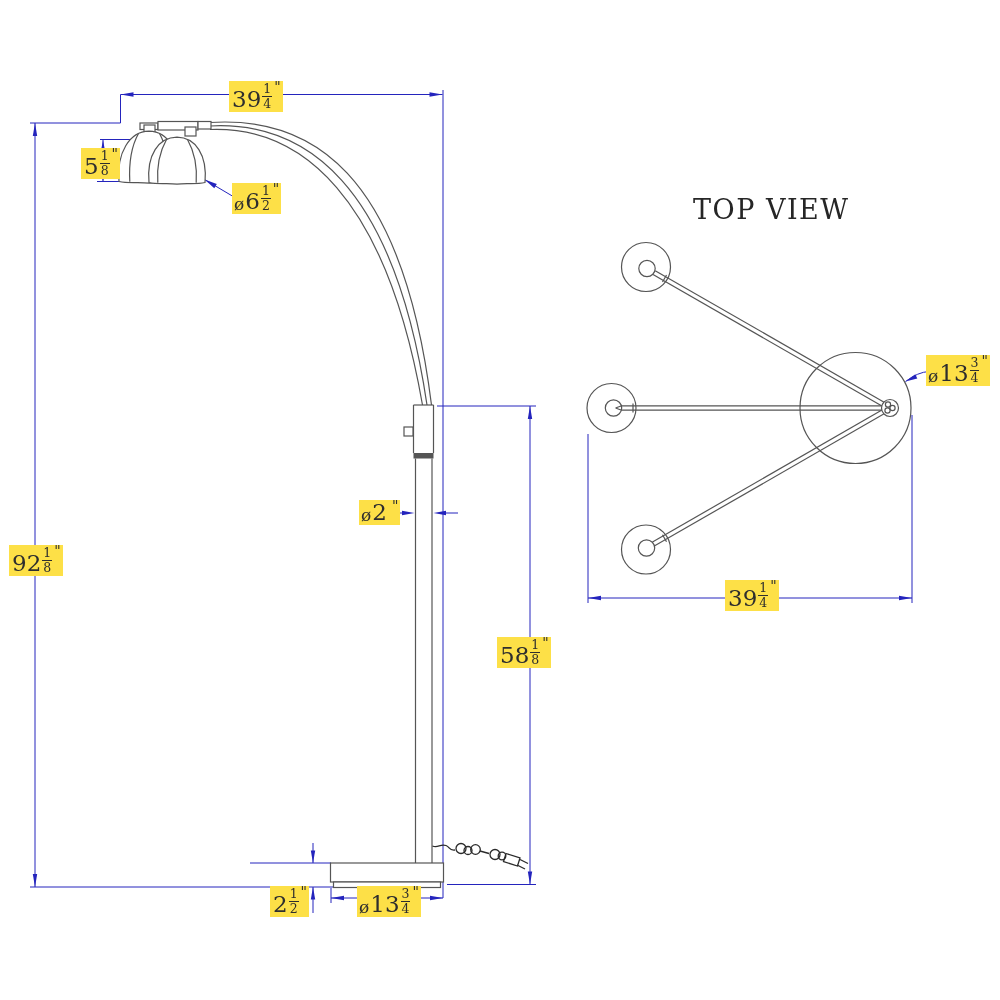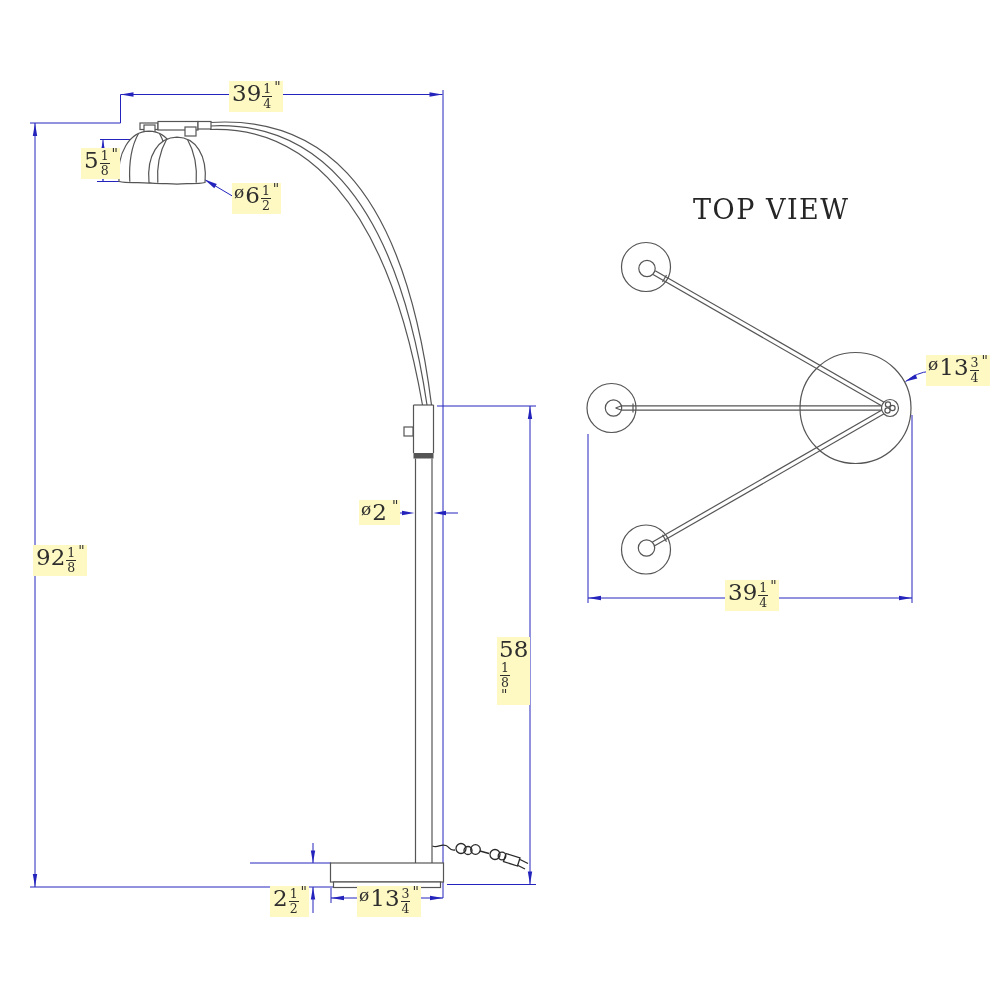--- a/index.html
+++ b/index.html
@@ -18,24 +18,24 @@
   }
   #drawing{position:absolute;left:0;top:0;}
   .geo{stroke:var(--geo);fill:none;stroke-width:1.2;}
   .geo-fill{stroke:var(--geo);fill:#ffffff;stroke-width:1.2;}
   .geo-solid{fill:var(--geo);stroke:none;}
   .dim{stroke:var(--dim);fill:none;stroke-width:1;}
   .dim-arrow{fill:var(--dim);stroke:none;}
   .cord{stroke:var(--cord);fill:none;stroke-width:1.3;}
   .dim-label{
     position:absolute;
-    display:flex;align-items:flex-start;
+    display:flex;align-items:flex-end;
     line-height:1;white-space:nowrap;
     color:var(--text);
-    background:#fef9c3;
+    background:#fde047;
     padding:1px 2px;
     z-index:2;
   }
   .dim-label .pre{font-size:17px;margin-right:1px;}
   .dim-label .whole{font-size:23px;}
   .dim-label .frac{
     display:inline-flex;flex-direction:column;align-items:center;
     font-size:12.5px;line-height:1.1;margin-left:1px;
   }
   .dim-label .frac .num{border-bottom:1px solid var(--text);padding:0 1px;}
@@ -258,41 +258,41 @@
   <div class="dim-label" style="left:232px;top:183px;">
     <span class="pre">ø</span>
       <span class="whole">6</span>
       <span class="frac">
         <span class="num">1</span>
         <span class="den">2</span>
       </span>
       <span class="unit">"</span>
   </div>
 
-  <div class="dim-label" style="left:9px;top:545px;margin-left:24px;">
+  <div class="dim-label" style="left:9px;top:545px;">
     <span class="pre"></span>
       <span class="whole">92</span>
       <span class="frac">
         <span class="num">1</span>
         <span class="den">8</span>
       </span>
       <span class="unit">"</span>
   </div>
 
   <div class="dim-label" style="left:359px;top:500px;">
     <span class="pre">ø</span>
       <span class="whole">2</span>
       <span class="frac">
         <span class="num"></span>
         <span class="den"></span>
       </span>
       <span class="unit">"</span>
   </div>
 
-  <div class="dim-label" style="left:497px;top:637px;flex-direction:column;">
+  <div class="dim-label" style="left:497px;top:637px;">
     <span class="pre"></span>
       <span class="whole">58</span>
       <span class="frac">
         <span class="num">1</span>
         <span class="den">8</span>
       </span>
       <span class="unit">"</span>
   </div>
 
   <div class="dim-label" style="left:270px;top:886px;">

